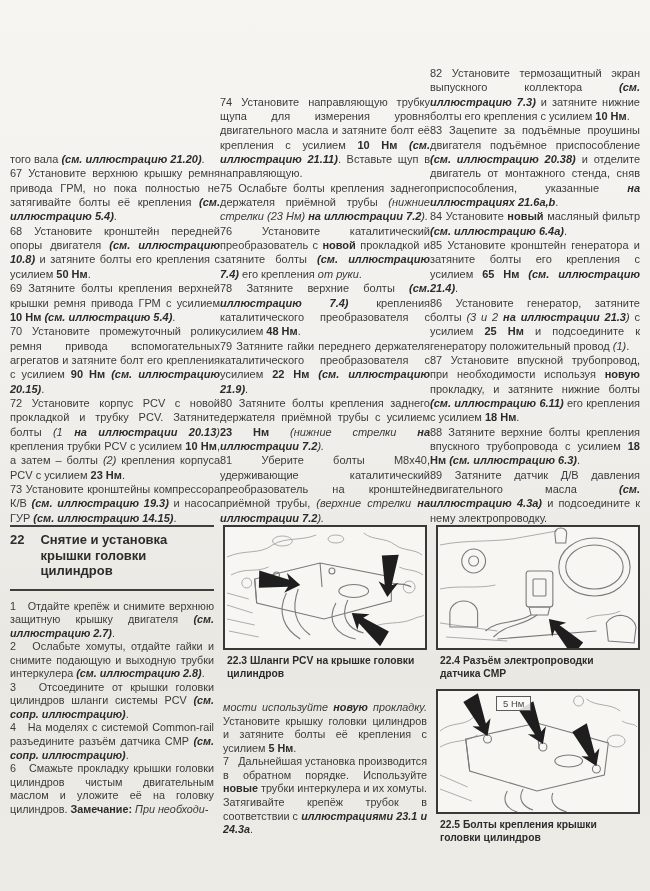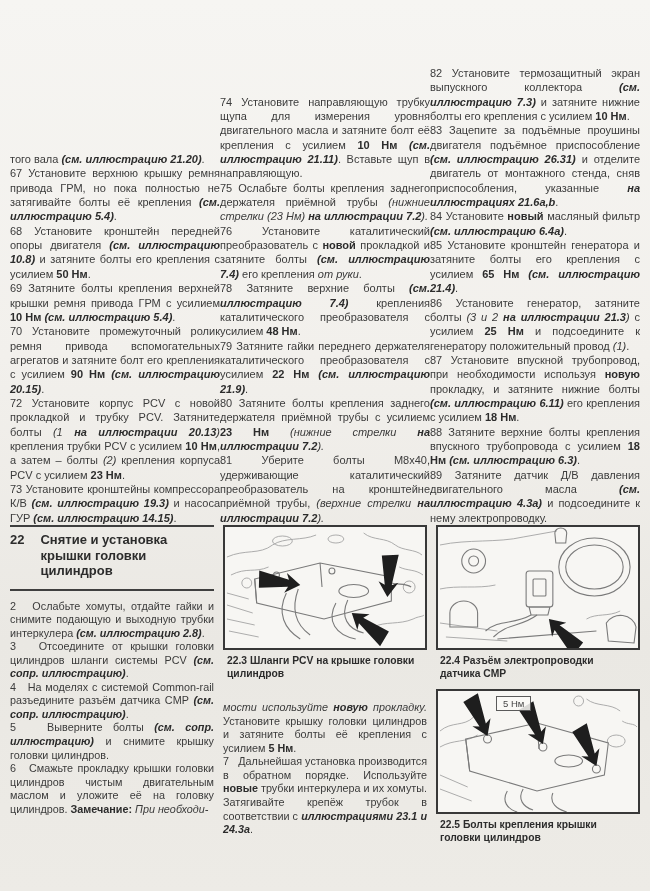--- a/index.html
+++ b/index.html
@@ -66,43 +66,43 @@
         <p class="para"><span class="r-n">74 Установите направляющую трубку щупа для измерения уровня двигательного масла и затяните болт её крепления с усилием </span><span class="r-b">10 Нм </span><span class="r-bi">(см. иллюстрацию 21.11)</span><span class="r-n">. Вставьте щуп в направляющую.</span></p>
         <p class="para"><span class="r-n">75 Ослабьте болты крепления заднего держателя приёмной трубы </span><span class="r-i">(нижние стрелки (23 Нм) </span><span class="r-bi">на иллюстрации 7.2</span><span class="r-i">).</span></p>
         <p class="para"><span class="r-n">76 Установите каталитический преобразователь с </span><span class="r-b">новой</span><span class="r-n"> прокладкой и затяните болты </span><span class="r-bi">(см. иллюстрацию 7.4)</span><span class="r-n"> его крепления </span><span class="r-i">от руки</span><span class="r-n">.</span></p>
         <p class="para"><span class="r-n">78 Затяните верхние болты </span><span class="r-bi">(см. иллюстрацию 7.4)</span><span class="r-n"> крепления каталитического преобразователя с усилием </span><span class="r-b">48 Нм</span><span class="r-n">.</span></p>
         <p class="para"><span class="r-n">79 Затяните гайки переднего держателя каталитического преобразователя с усилием </span><span class="r-b">22 Нм </span><span class="r-bi">(см. иллюстрацию 21.9)</span><span class="r-n">.</span></p>
         <p class="para"><span class="r-n">80 Затяните болты крепления заднего держателя приёмной трубы с усилием </span><span class="r-b">23 Нм </span><span class="r-i">(нижние стрелки </span><span class="r-bi">на иллюстрации 7.2</span><span class="r-i">).</span></p>
         <p class="para"><span class="r-n">81 Уберите болты М8х40, удерживающие каталитический преобразователь на кронштейне приёмной трубы, </span><span class="r-i">(верхние стрелки </span><span class="r-bi">на иллюстрации 7.2</span><span class="r-i">).</span></p>
       </div>
     <div class="col">
         <p class="para"><span class="r-n">82 Установите термозащитный экран выпускного коллектора </span><span class="r-bi">(см. иллюстрацию 7.3)</span><span class="r-n"> и затяните нижние болты его крепления с усилием </span><span class="r-b">10 Нм</span><span class="r-n">.</span></p>
-        <p class="para"><span class="r-n">83 Зацепите за подъёмные проушины двигателя подъёмное приспособление </span><span class="r-bi">(см. иллюстрацию 26.31)</span><span class="r-n"> и отделите двигатель от монтажного стенда, сняв приспособления, указанные </span><span class="r-bi">на иллюстрациях 21.6а,b</span><span class="r-n">.</span></p>
+        <p class="para"><span class="r-n">83 Зацепите за подъёмные проушины двигателя подъёмное приспособление </span><span class="r-bi">(см. иллюстрацию 20.38)</span><span class="r-n"> и отделите двигатель от монтажного стенда, сняв приспособления, указанные </span><span class="r-bi">на иллюстрациях 21.6а,b</span><span class="r-n">.</span></p>
         <p class="para"><span class="r-n">84 Установите </span><span class="r-b">новый</span><span class="r-n"> масляный фильтр </span><span class="r-bi">(см. иллюстрацию 6.4а)</span><span class="r-n">.</span></p>
         <p class="para"><span class="r-n">85 Установите кронштейн генератора и затяните болты его крепления с усилием </span><span class="r-b">65 Нм </span><span class="r-bi">(см. иллюстрацию 21.4)</span><span class="r-n">.</span></p>
         <p class="para"><span class="r-n">86 Установите генератор, затяните болты </span><span class="r-i">(3 и 2 </span><span class="r-bi">на иллюстрации 21.3</span><span class="r-i">)</span><span class="r-n"> с усилием </span><span class="r-b">25 Нм</span><span class="r-n"> и подсоедините к генератору положительный провод </span><span class="r-i">(1)</span><span class="r-n">.</span></p>
         <p class="para"><span class="r-n">87 Установите впускной трубопровод, при необходимости используя </span><span class="r-b">новую</span><span class="r-n"> прокладку, и затяните нижние болты </span><span class="r-bi">(см. иллюстрацию 6.11)</span><span class="r-n"> его крепления с усилием </span><span class="r-b">18 Нм</span><span class="r-n">.</span></p>
         <p class="para"><span class="r-n">88 Затяните верхние болты крепления впускного трубопровода с усилием </span><span class="r-b">18 Нм </span><span class="r-bi">(см. иллюстрацию 6.3)</span><span class="r-n">.</span></p>
         <p class="para"><span class="r-n">89 Затяните датчик Д/В давления двигательного масла </span><span class="r-bi">(см. иллюстрацию 4.3а)</span><span class="r-n"> и подсоедините к нему электропроводку.</span></p>
       </div>
   </div>
 
 
   <div class="bottom-section">
 
     <div class="col">
       <div class="sec-heading">
         <span class="sec-num">22</span>
         <span class="sec-title">Снятие и установка крышки головки цилиндров</span>
       </div>
       <div>
+          <p class="para"><span class="r-n">1&nbsp;&nbsp;&nbsp;Отдайте крепёж и снимите верхнюю защитную крышку двигателя </span><span class="r-bi">(см. иллюстрацию 2.7)</span><span class="r-n">.</span></p>
           <p class="para"><span class="r-n">2&nbsp;&nbsp;&nbsp;Ослабьте хомуты, отдайте гайки и снимите подающую и выходную трубки интеркулера </span><span class="r-bi">(см. иллюстрацию 2.8)</span><span class="r-n">.</span></p>
           <p class="para"><span class="r-n">3&nbsp;&nbsp;&nbsp;Отсоедините от крышки головки цилиндров шланги системы PCV </span><span class="r-bi">(см. сопр. иллюстрацию)</span><span class="r-n">.</span></p>
           <p class="para"><span class="r-n">4&nbsp;&nbsp;&nbsp;На моделях с системой Common-rail разъедините разъём датчика CMP </span><span class="r-bi">(см. сопр. иллюстрацию)</span><span class="r-n">.</span></p>
-          <p class="para"><span class="r-n">5&nbsp;&nbsp;&nbsp;Выверните болты </span><span class="r-bi">(см. сопр. иллюстрацию)</span><span class="r-n"> и снимите крышку головки цилиндров.</span></p>
           <p class="para"><span class="r-n">6&nbsp;&nbsp;&nbsp;Смажьте прокладку крышки головки цилиндров чистым двигательным маслом и уложите её на головку цилиндров. </span><span class="r-b">Замечание:</span><span class="r-n"> </span><span class="r-i">При необходи-</span></p>
         </div>
     </div>
 
     <div class="col">
       <figure>
         <div class="photo-frame">
           <svg viewBox="0 0 202 121" preserveAspectRatio="none">
             <g class="sketch-light">
               <path d="M2,30 C20,22 35,28 48,18 C60,10 78,14 92,8"></path>

